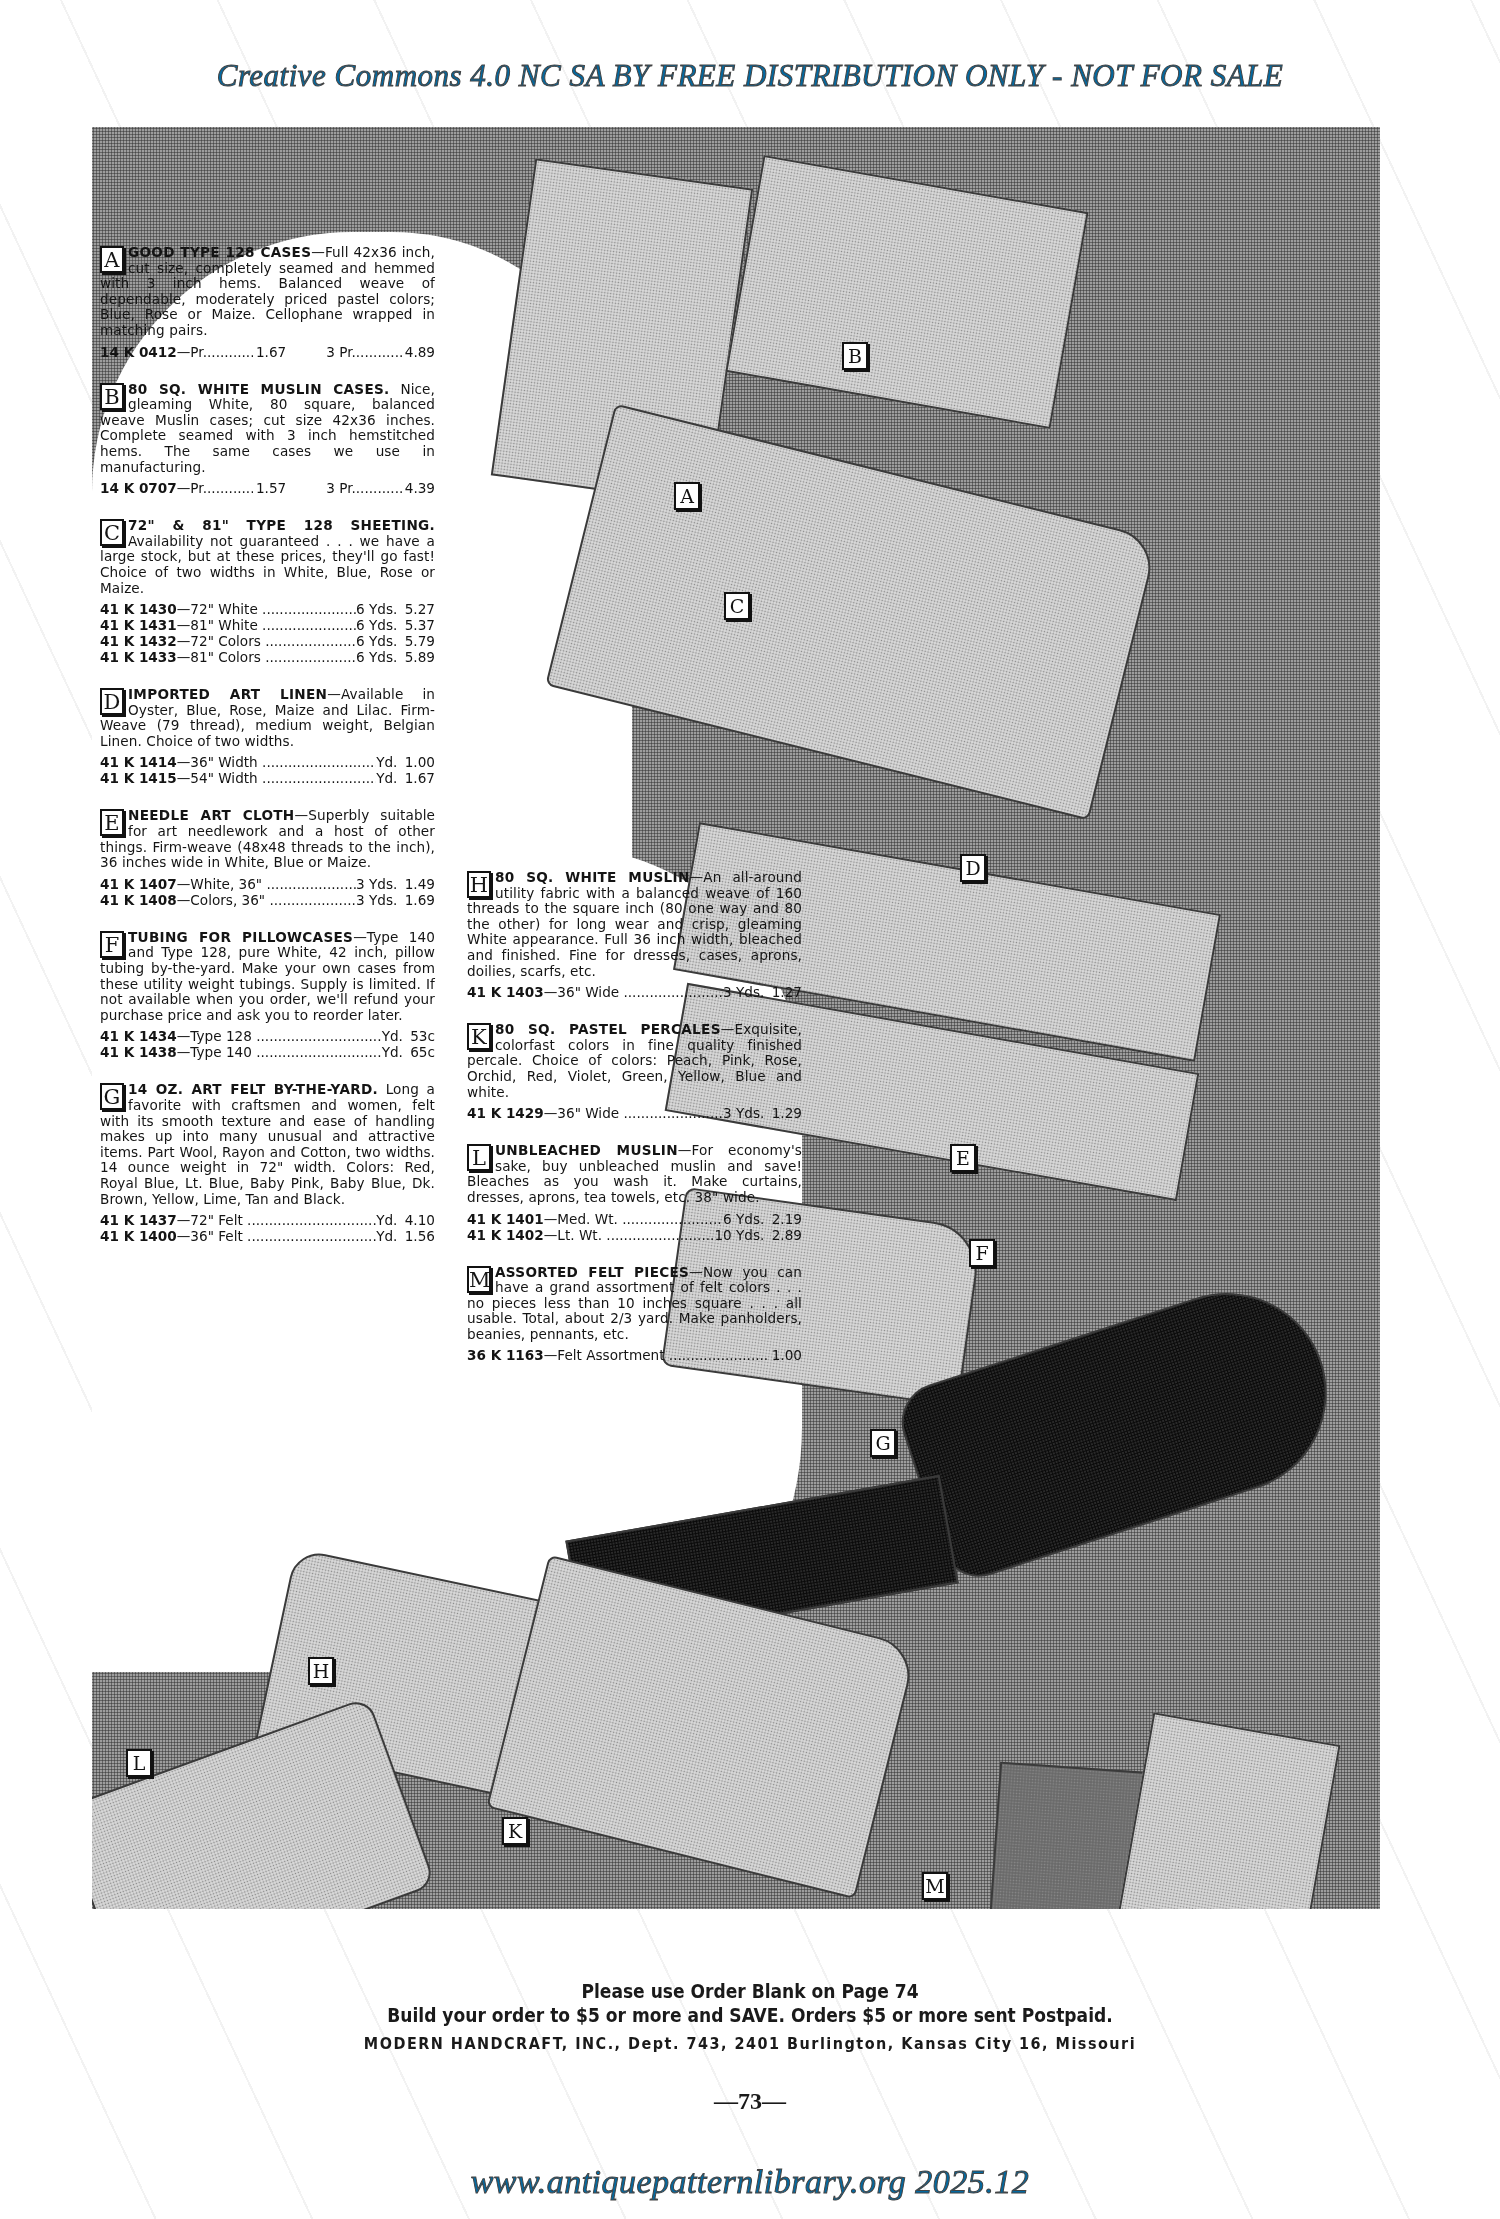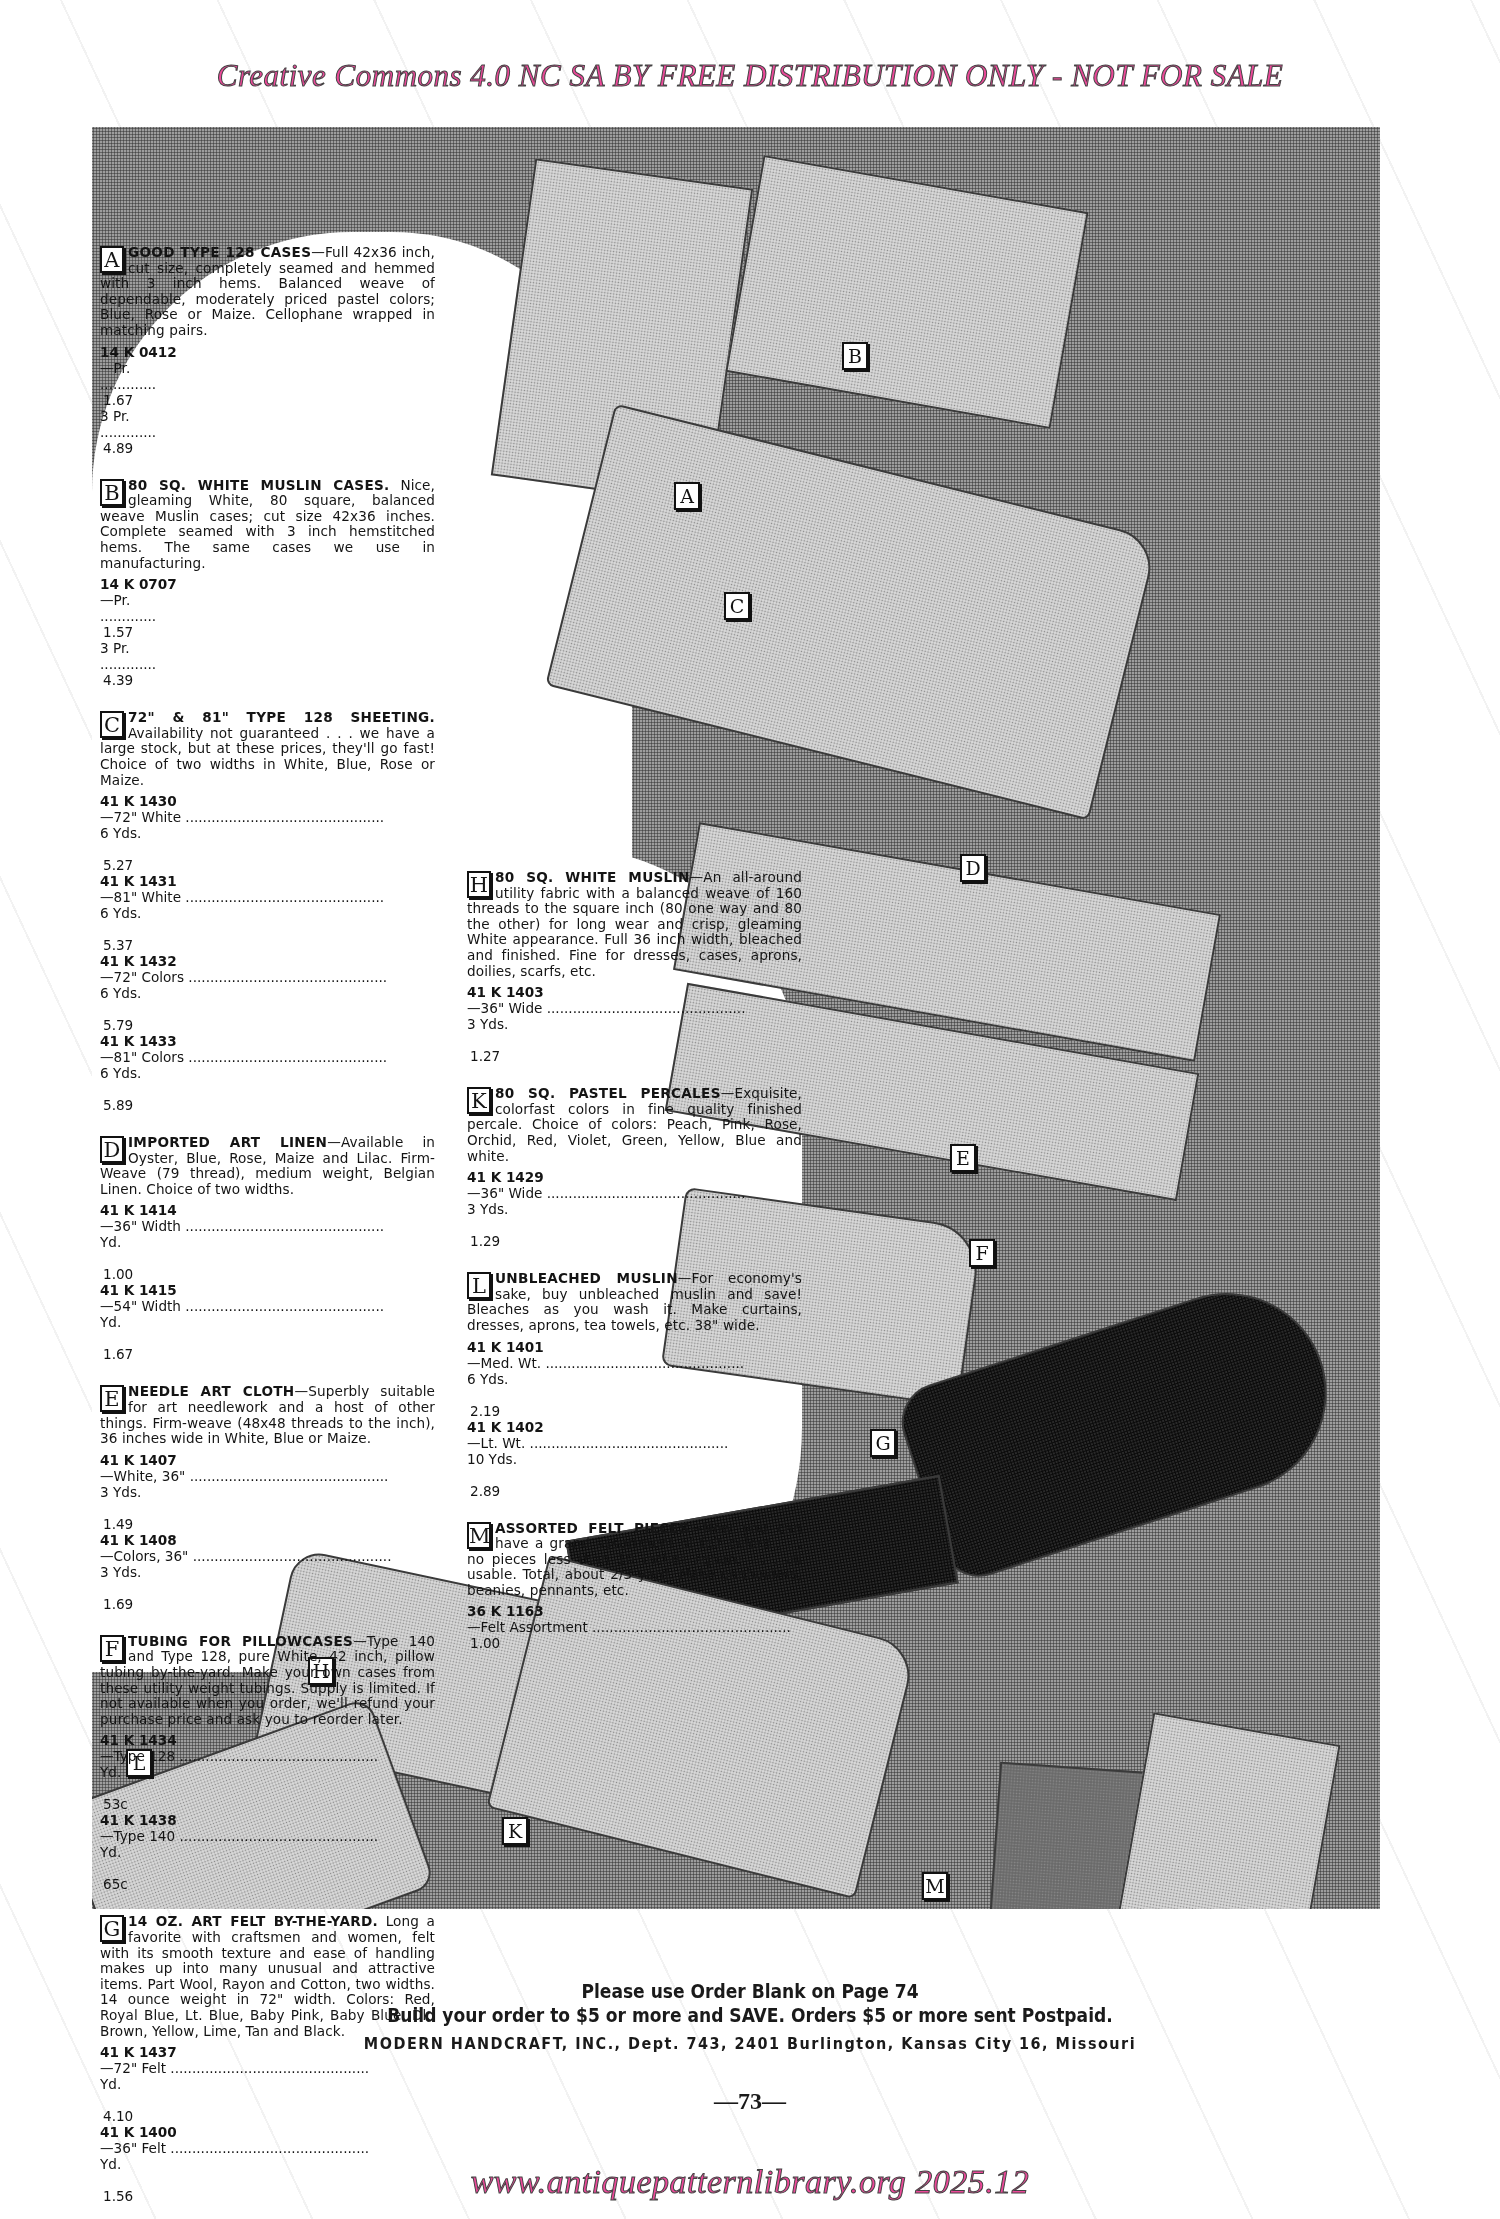--- a/index.html
+++ b/index.html
@@ -2,21 +2,21 @@
 <html><head>
   <meta charset="utf-8">
   <style>
     * { box-sizing: border-box; margin: 0; padding: 0; }
     html, body { width: 1500px; height: 2219px; background: #ffffff; overflow: hidden; }
     body { position: relative; font-family: "DejaVu Sans", sans-serif; color: #141414; }
 
     .watermark-top, .watermark-bottom {
       position: absolute; left: 0; width: 1500px; text-align: center;
       font-family: "Liberation Serif", serif; font-style: italic;
-      color: #ec4899; -webkit-text-stroke: 1px #444; letter-spacing: 0.5px;
+      color: #0369a1; -webkit-text-stroke: 1px #444; letter-spacing: 0.5px;
     }
     .watermark-top { top: 58px; font-size: 31px; }
     .watermark-bottom { top: 2163px; font-size: 34px; }
 
     .bg-stripes {
       position: absolute; inset: 0; pointer-events: none;
       background: repeating-linear-gradient(65deg, transparent 0 140px, rgba(0,0,0,0.05) 140px 142px);
     }
 
     
@@ -65,21 +65,21 @@
     }
     .item .letter {
       float: left; width: 24px; height: 27px; margin: 1px 4px 0 0;
       border: 2px solid #111; box-shadow: 2px 2px 0 #111;
       font-family: "DejaVu Serif", serif; font-size: 21px; line-height: 24px;
       text-align: center; background: #fff;
     }
     .item .title { font-weight: bold; letter-spacing: 0.3px; }
     .prices { margin-top: 5px; }
     .price-row {
-      display: flex; font-size: 13.6px; line-height: 16px; white-space: nowrap; flex-direction: column;
+      display: flex; font-size: 13.6px; line-height: 16px; white-space: nowrap;
     }
     .price-row .code { font-weight: bold; }
     .price-row .spec { flex: 1; overflow: hidden; }
     .price-row .spec::after { content: " .............................................."; }
     .price-row .amt { font-weight: normal; padding-left: 3px; background: transparent; }
 
     .footer {
       position: absolute; left: 0; width: 1500px; text-align: center;
       font-family: "DejaVu Sans Condensed", "DejaVu Sans", sans-serif; font-weight: bold;
       color: #1a1a1a;

